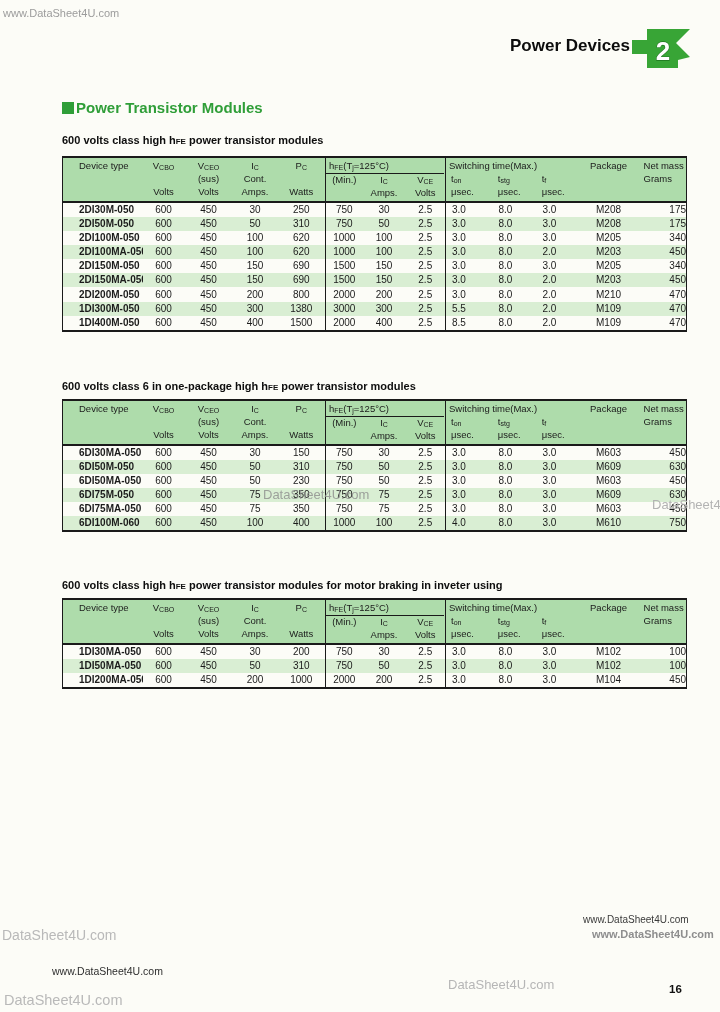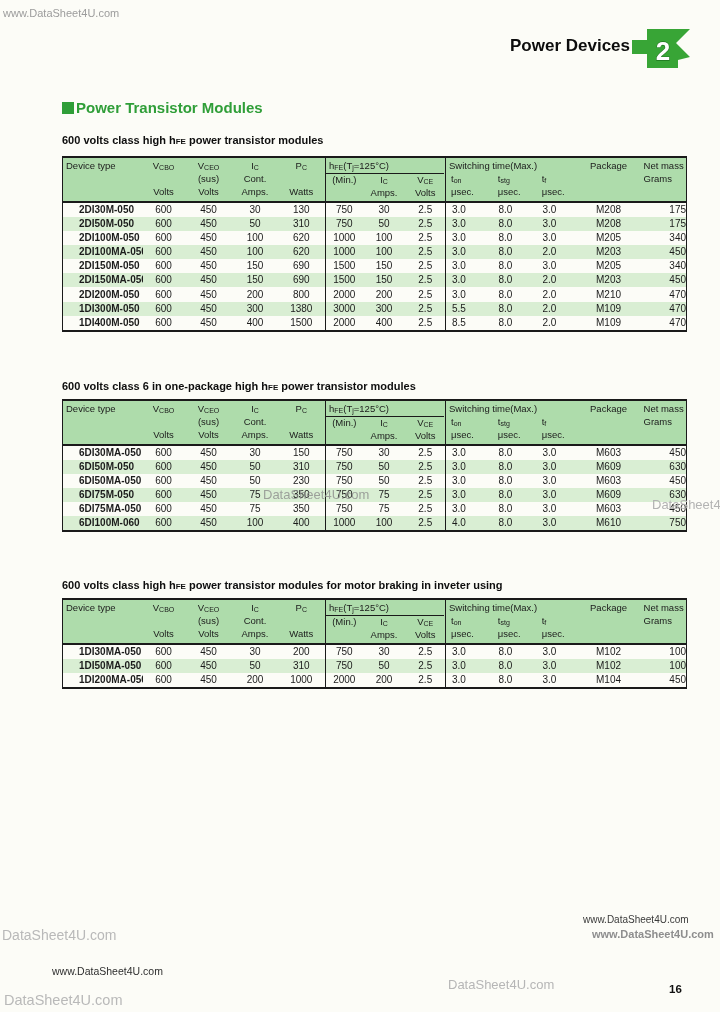--- a/index.html
+++ b/index.html
@@ -41,21 +41,21 @@
   .caption .csb{font-size:8px;}
 
   
   table.spec{position:absolute;left:62px;width:624px;border-collapse:collapse;table-layout:fixed;
     border:1px solid #1a1a1a;border-top:2px solid #1a1a1a;border-bottom:2px solid #1a1a1a;
     font-size:10px;color:var(--ink);}
   .t1{top:156px;} .t2{top:399px;} .t3{top:598px;}
   thead th{background:var(--hdr-green);border-bottom:2px solid #1a1a1a;vertical-align:top;
     font-weight:normal;padding:2px 0 0 0;height:41px;font-size:9.5px;}
   .hl{height:13px;line-height:12px;overflow:hidden;}
-  .c-dev-h .hl{text-align:left;padding-left:3px;}
+  .c-dev-h .hl{text-align:left;padding-left:16px;}
   .hd{text-align:center;}
   .c-pkg-h{text-align:center;}
   .c-mas-h .hl{text-align:left;padding-left:3px;}
   th.grp{padding:2px 0 0 0;}
   .glabel{height:13px;line-height:11px;text-align:left;padding-left:3px;white-space:nowrap;}
   .underlined{border-bottom:1px solid #1a1a1a;margin-right:1px;}
   .gcols{display:flex;}
   .gc{text-align:center;}
   .gcols.left .gc{text-align:left;padding-left:5px;box-sizing:border-box;}
   .w37{width:37px;} .w43{width:43px;} .w40{width:40px;} .w47{width:47px;} .w44{width:44px;}
@@ -174,21 +174,21 @@
     <div class="hl">Grams</div>
   </th>
 </tr>
 </thead>
     <tbody>
         <tr>
           <td class="c-dev">2DI30M-050</td>
           <td class="c-ctr">600</td>
           <td class="c-ctr">450</td>
           <td class="c-ctr">30</td>
-          <td class="c-ctr">130</td>
+          <td class="c-ctr">250</td>
           <td class="c-ctr c-div">750</td>
           <td class="c-ctr">30</td>
           <td class="c-ctr">2.5</td>
           <td class="c-lft c-div">3.0</td>
           <td class="c-lft">8.0</td>
           <td class="c-lft">3.0</td>
           <td class="c-pkg">M208</td>
           <td class="c-mas">175</td>
         </tr>
         <tr>

